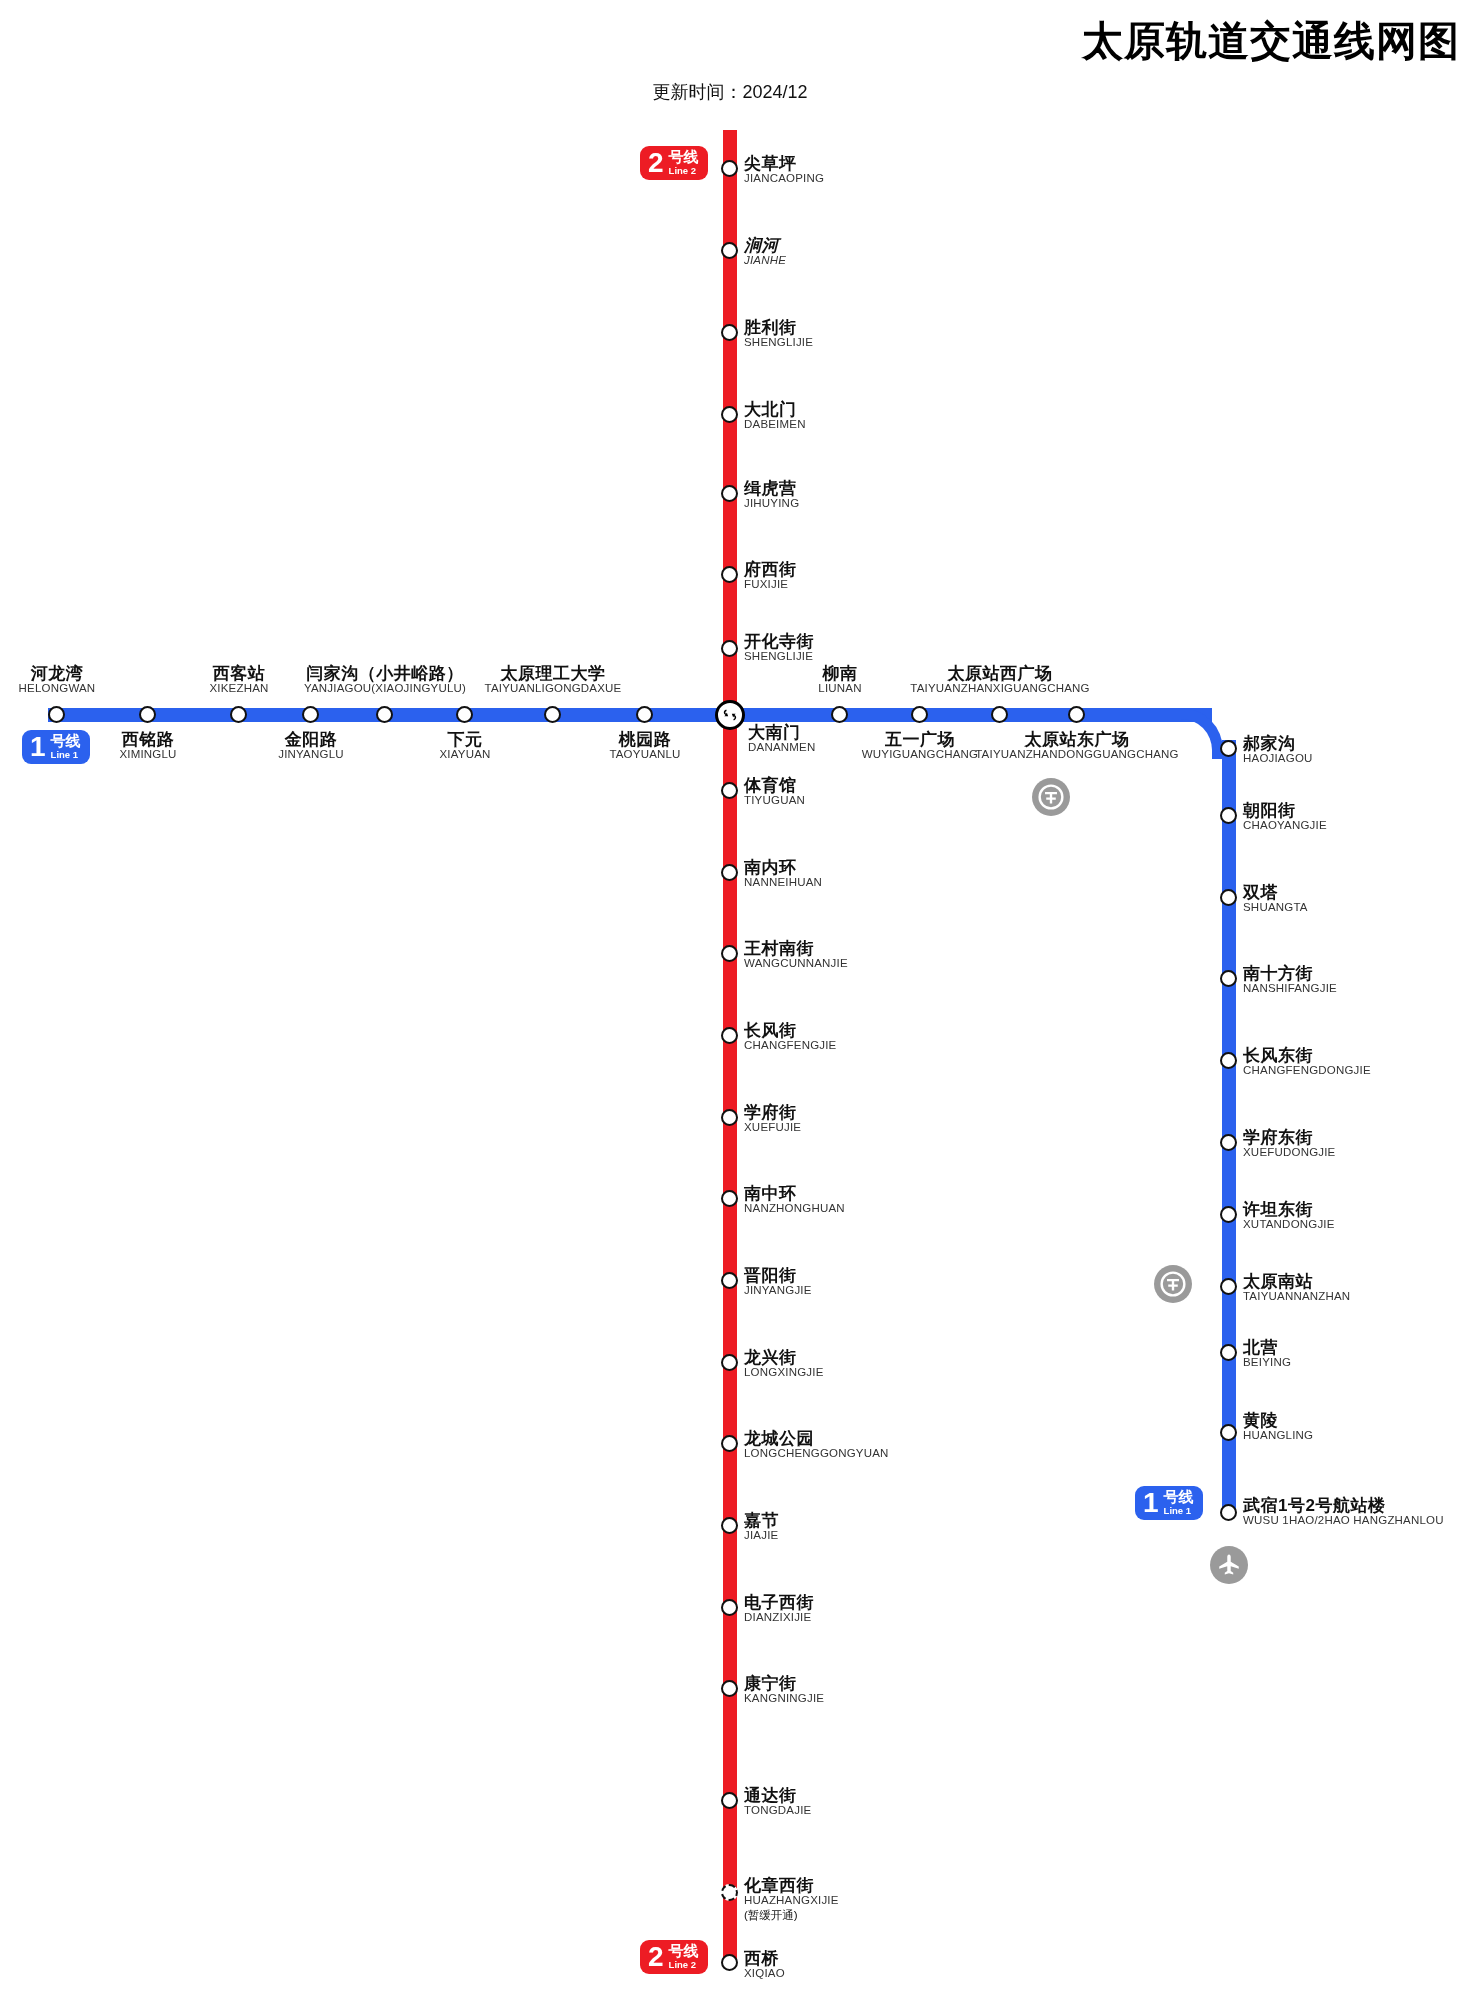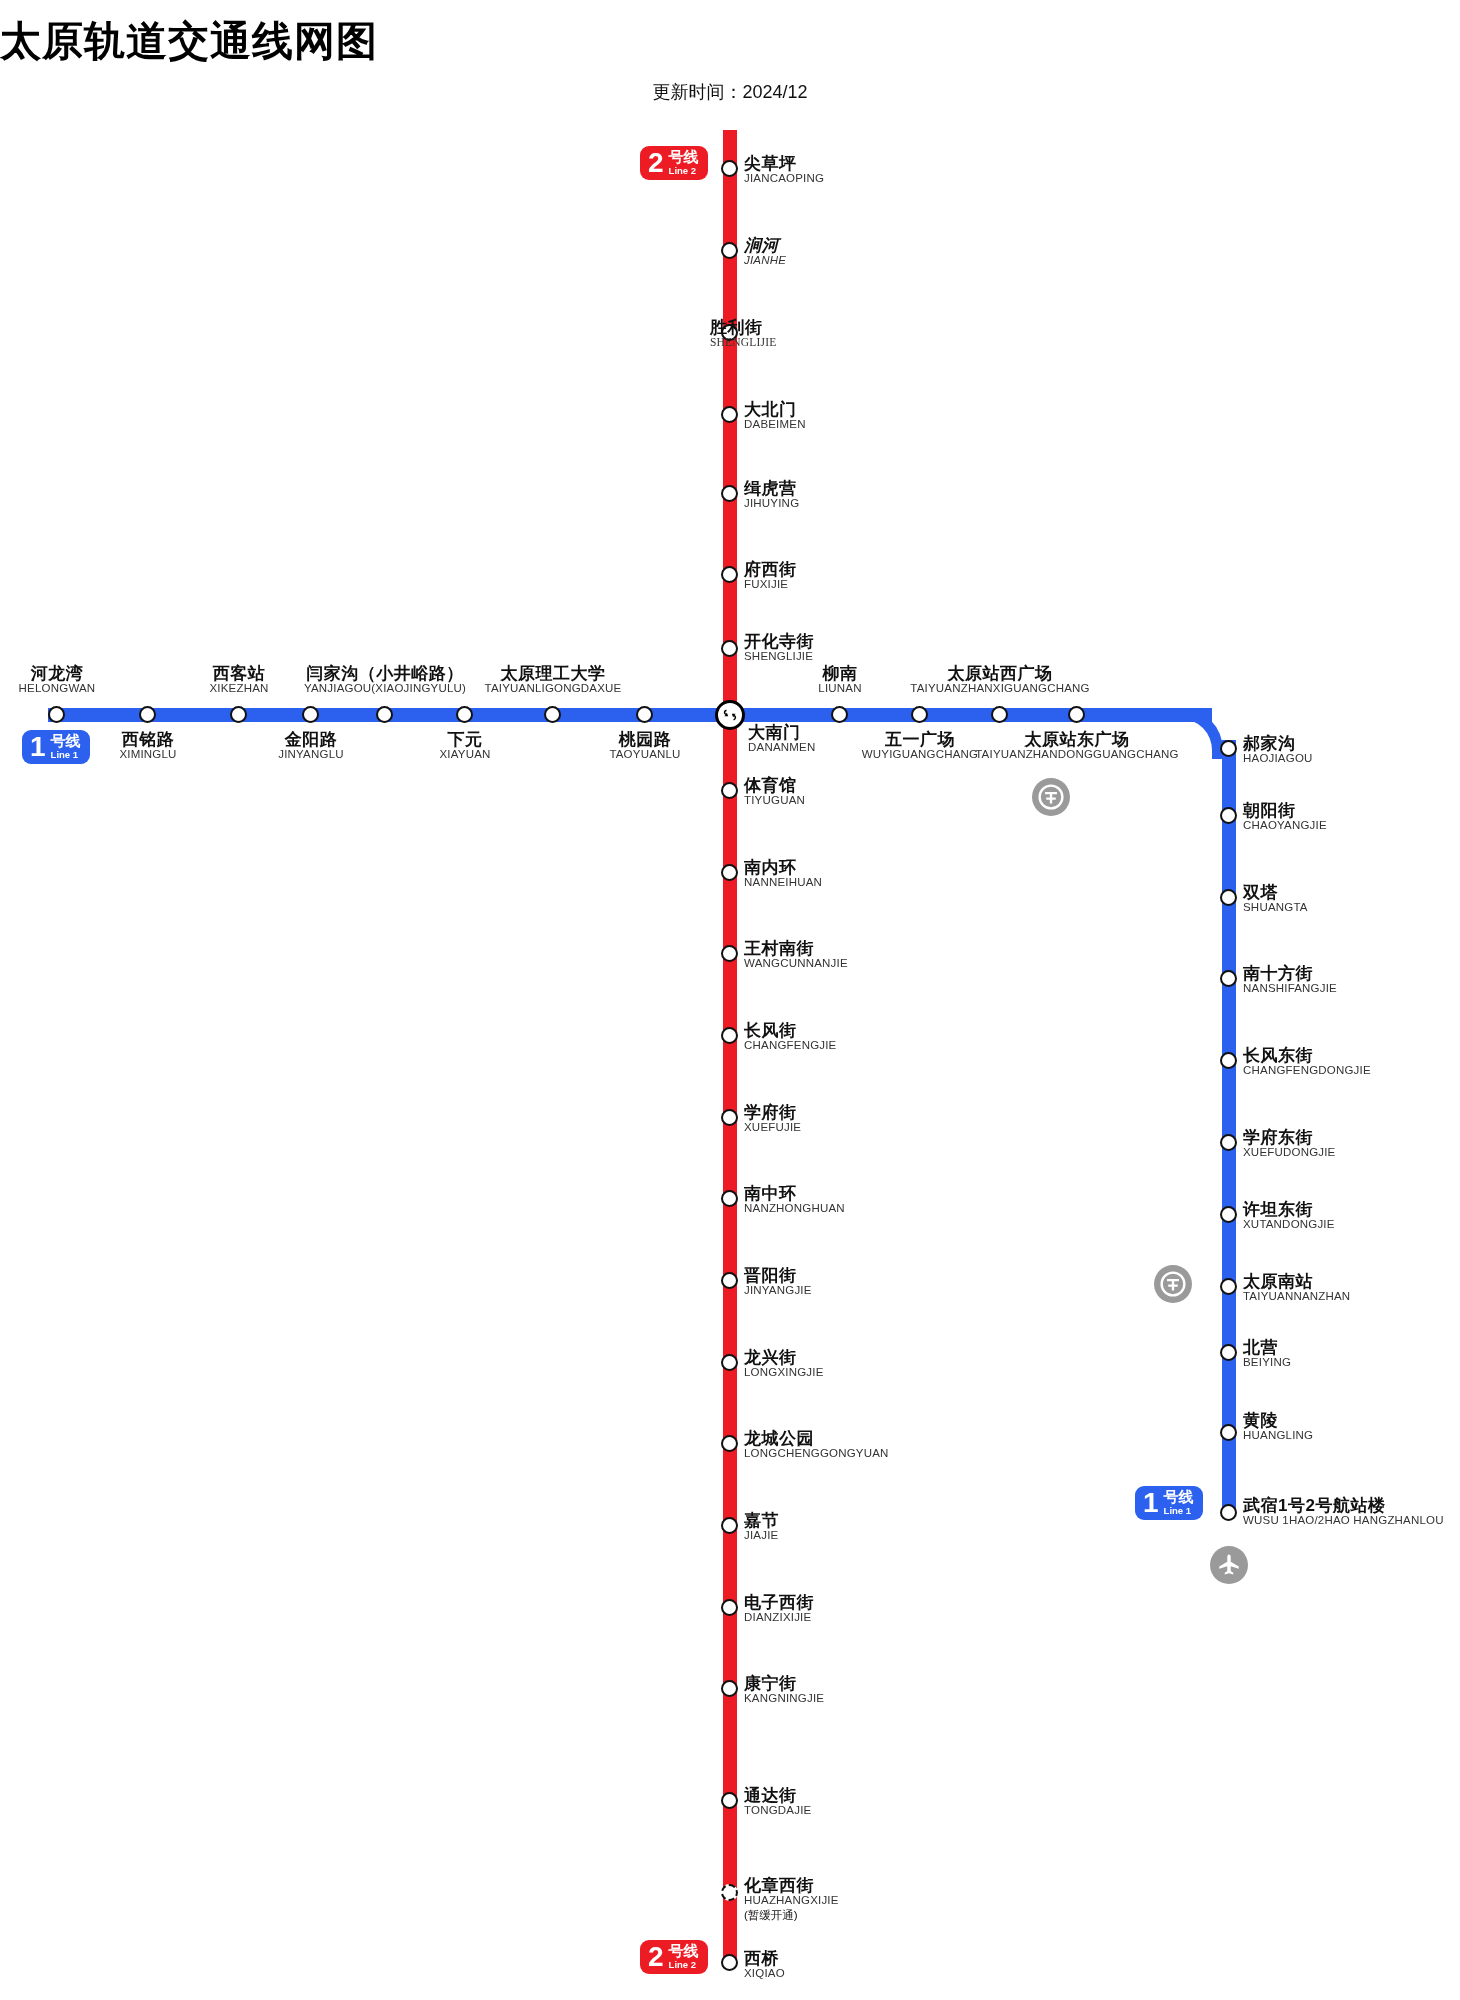--- a/index.html
+++ b/index.html
@@ -5,21 +5,21 @@
   html,body{margin:0;padding:0;background:#ffffff;}
   body{
     font-family:"Liberation Sans","DejaVu Sans",sans-serif;
     width:1460px;height:2000px;position:relative;overflow:hidden;
     -webkit-font-smoothing:antialiased;
   }
   #map{position:absolute;left:0;top:0;width:1460px;height:2000px;}
 
   
   .title{
-    position:absolute;left:0;top:14px;width:1460px;text-align:left;
+    position:absolute;left:0;top:14px;width:1460px;text-align:right;
     font-size:41px;font-weight:bold;color:#000;letter-spacing:1px;
   }
   .byline{
     position:absolute;left:0;top:80px;width:1460px;text-align:center;
     font-size:18px;color:#111;line-height:25px;
   }
   .byline div{white-space:nowrap;}
 
   
   .track{position:absolute;background:#ED1C24;}
@@ -131,21 +131,21 @@
     <span class="en">JIANCAOPING</span>
   </div>
 
   <div class="stn" style="left:721px;top:242px;"></div>
   <div class="lbl left" style="left:744px;top:237px;font-style:italic;">
     <span class="cn">涧河</span>
     <span class="en">JIANHE</span>
   </div>
 
   <div class="stn" style="left:721px;top:324px;"></div>
-  <div class="lbl left" style="left:710px;top:319px;font-family:Liberation Serif, serif;">
+  <div class="lbl left" style="left:744px;top:319px;">
     <span class="cn">胜利街</span>
     <span class="en">SHENGLIJIE</span>
   </div>
 
   <div class="stn" style="left:721px;top:406px;"></div>
   <div class="lbl left" style="left:744px;top:401px;">
     <span class="cn">大北门</span>
     <span class="en">DABEIMEN</span>
   </div>
 

